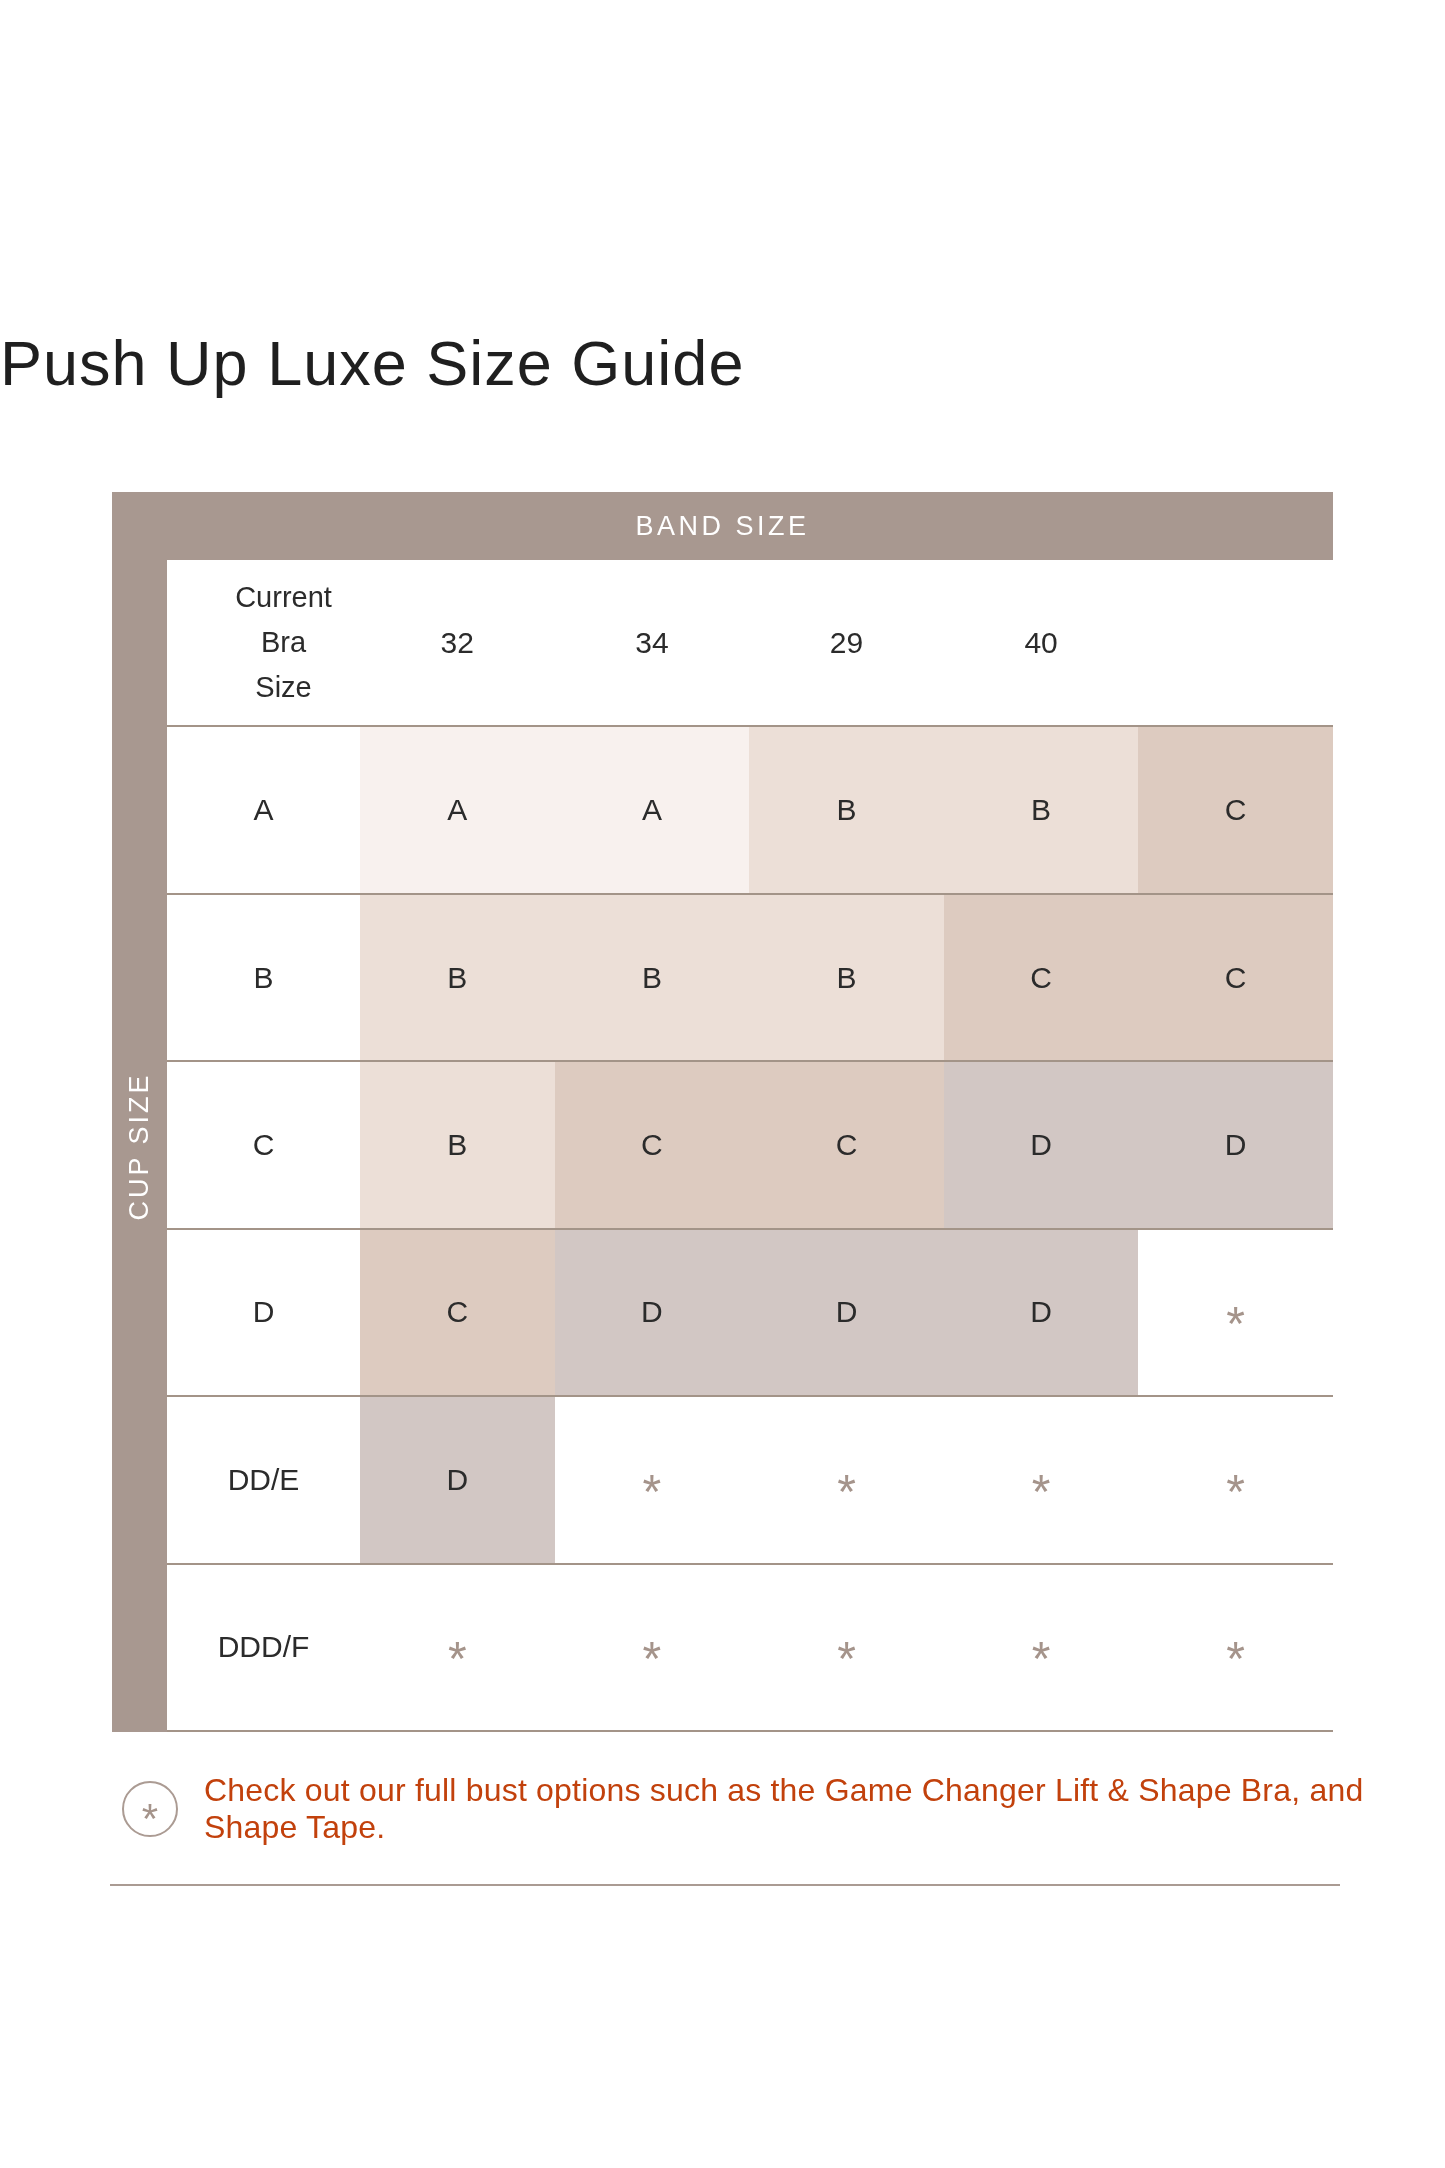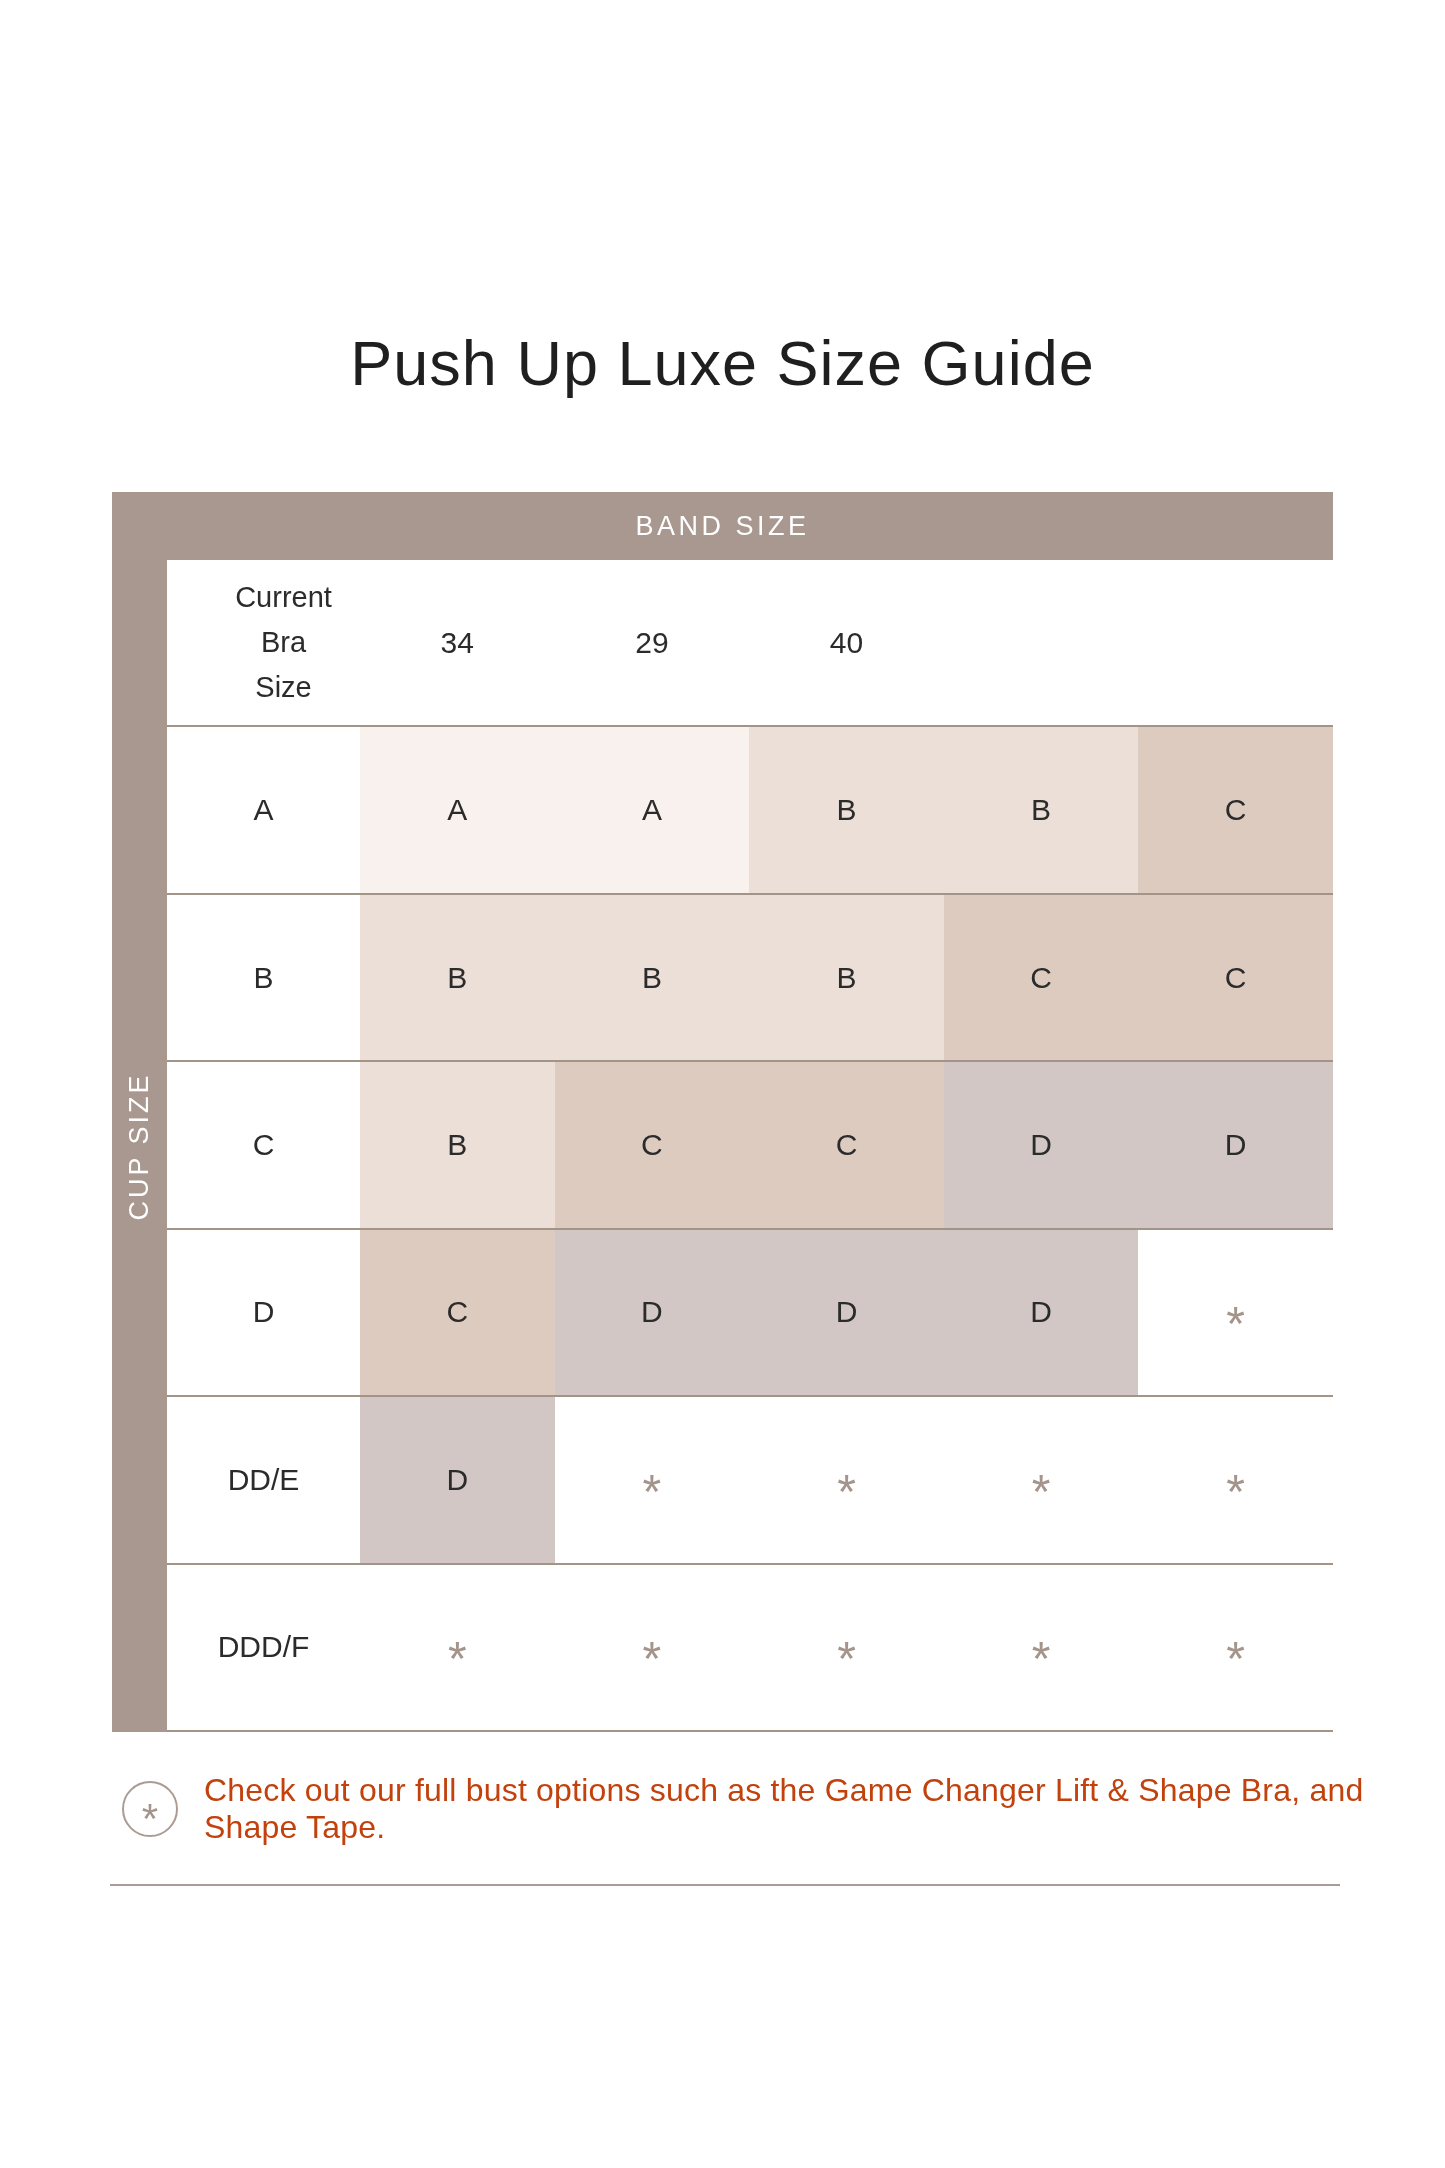--- a/index.html
+++ b/index.html
@@ -7,21 +7,21 @@
     position:relative;
     width:1445px; height:2168px;
     font-family:"Liberation Sans","DejaVu Sans",sans-serif;
     color:#2b2b2b;
     overflow:hidden;
   }
 
   
   .title {
     position:absolute; top:290px; left:0; width:100%;
-    text-align:center; font-size:63px; font-weight:300;
+    font-size:63px; font-weight:300;
     letter-spacing:1px; color:#1f1f1f; line-height:1;
   }
   .subtitle {
     position:absolute; top:468px; left:0; width:100%;
     text-align:center; font-size:44px; font-weight:300;
     letter-spacing:0.5px; color:#1f1f1f; line-height:1;
   }
 
   
   .size-table {
@@ -100,20 +100,21 @@
 <div class="size-table">
   <div class="band-header">BAND SIZE</div>
   <div class="table-body">
     <div class="cup-bar">
       <span class="cup-label">CUP SIZE</span>
     </div>
     <div class="grid">
 
       <div class="grid-row">
         <div class="cell corner">Current Bra Size</div>
+        <div class="cell colhead">32</div>
         <div class="cell colhead">34</div>
         <div class="cell colhead">29</div>
         <div class="cell colhead">40</div>
       </div>
 
       <div class="grid-row">
         <div class="cell label-cell">A</div>
         <div class="cell value-cell bg-a">A</div>
         <div class="cell value-cell bg-a">A</div>
         <div class="cell value-cell bg-b">B</div>

